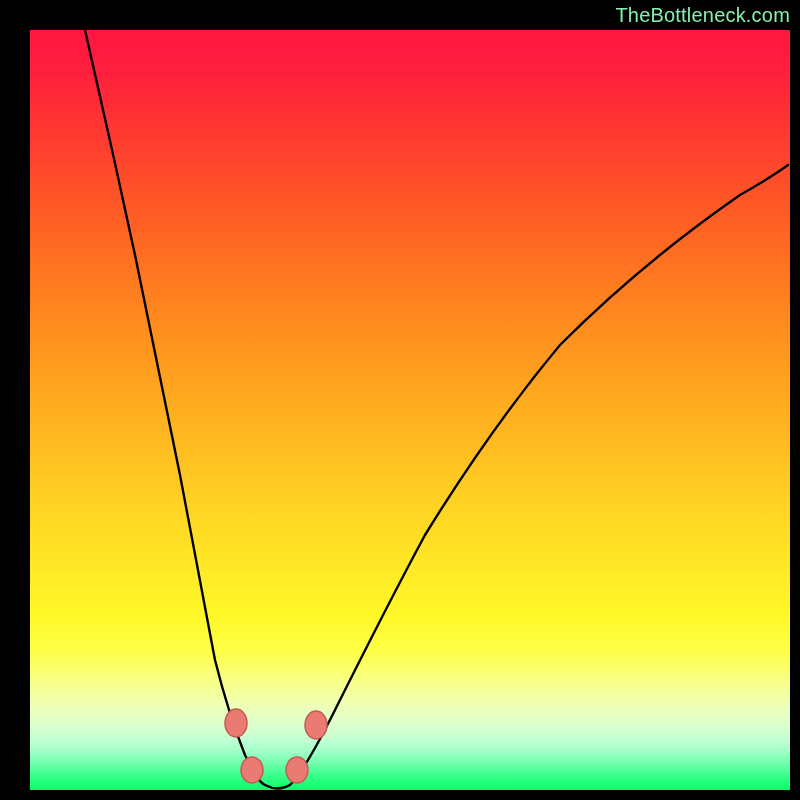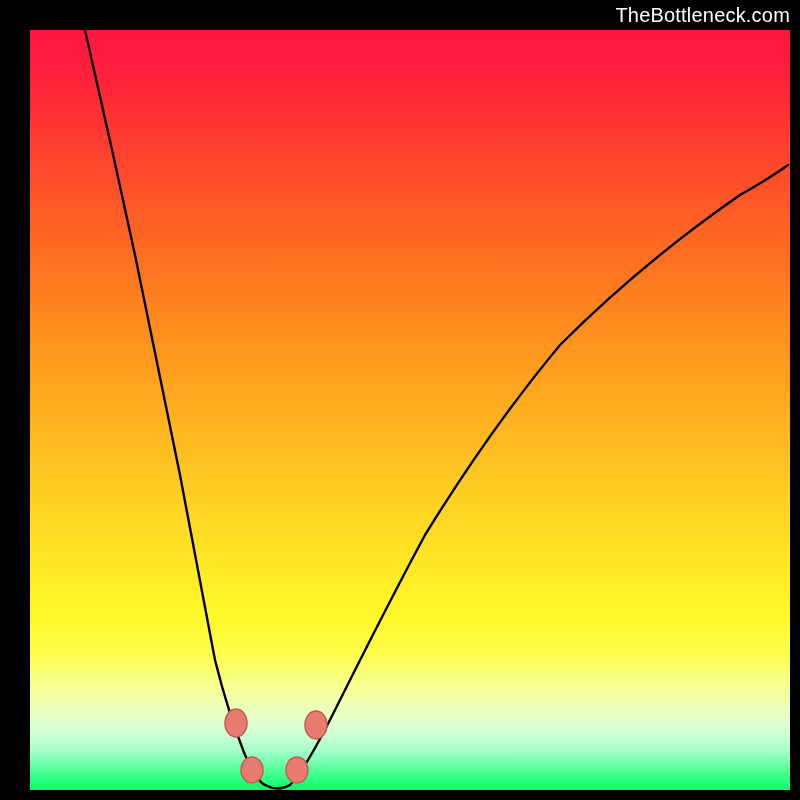--- a/index.html
+++ b/index.html
@@ -37,21 +37,21 @@
       #9effc8 95%,
       #70ffad 96.5%,
       #3cff8c 98%,
       #06ff6a 100%
     );
   }
   .watermark {
     position: absolute;
     top: 4px;
     right: 10px;
-    color: #ffffff;
+    color: #86efac;
     font-size: 20px;
     letter-spacing: 0.2px;
     font-weight: 500;
   }
   svg.curves {
     position: absolute;
     left: 0;
     top: 0;
   }
 </style>

